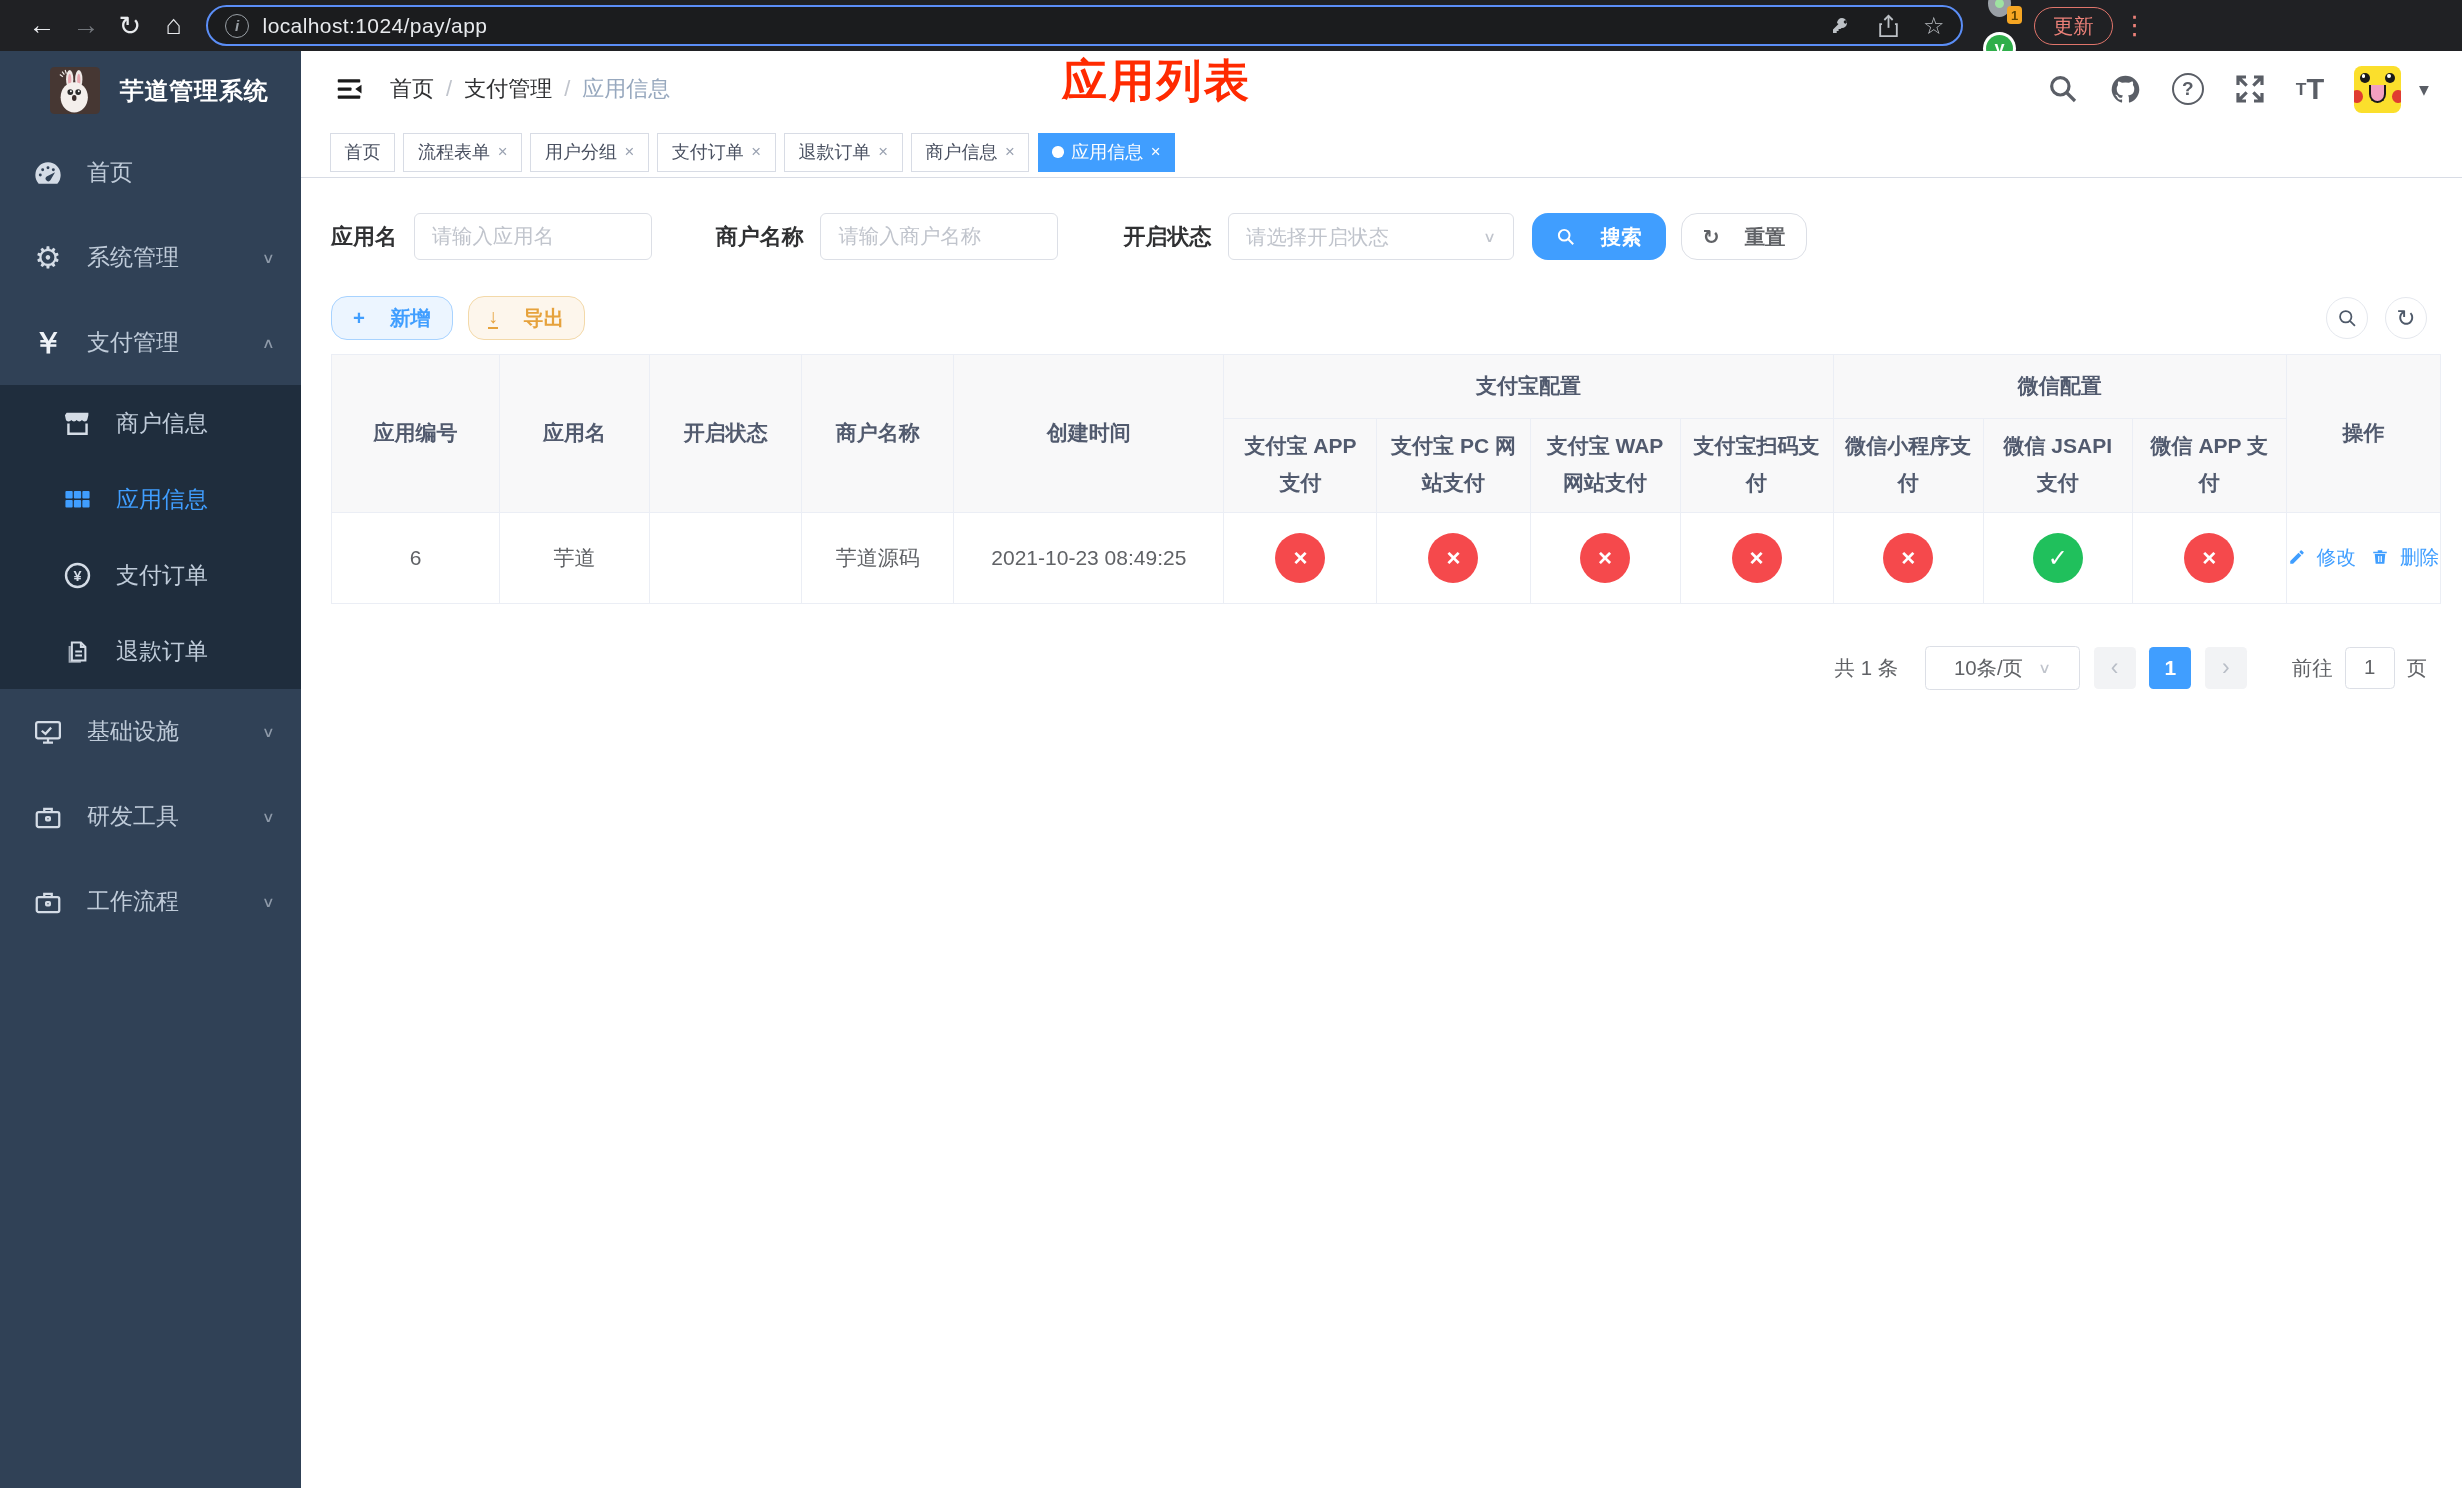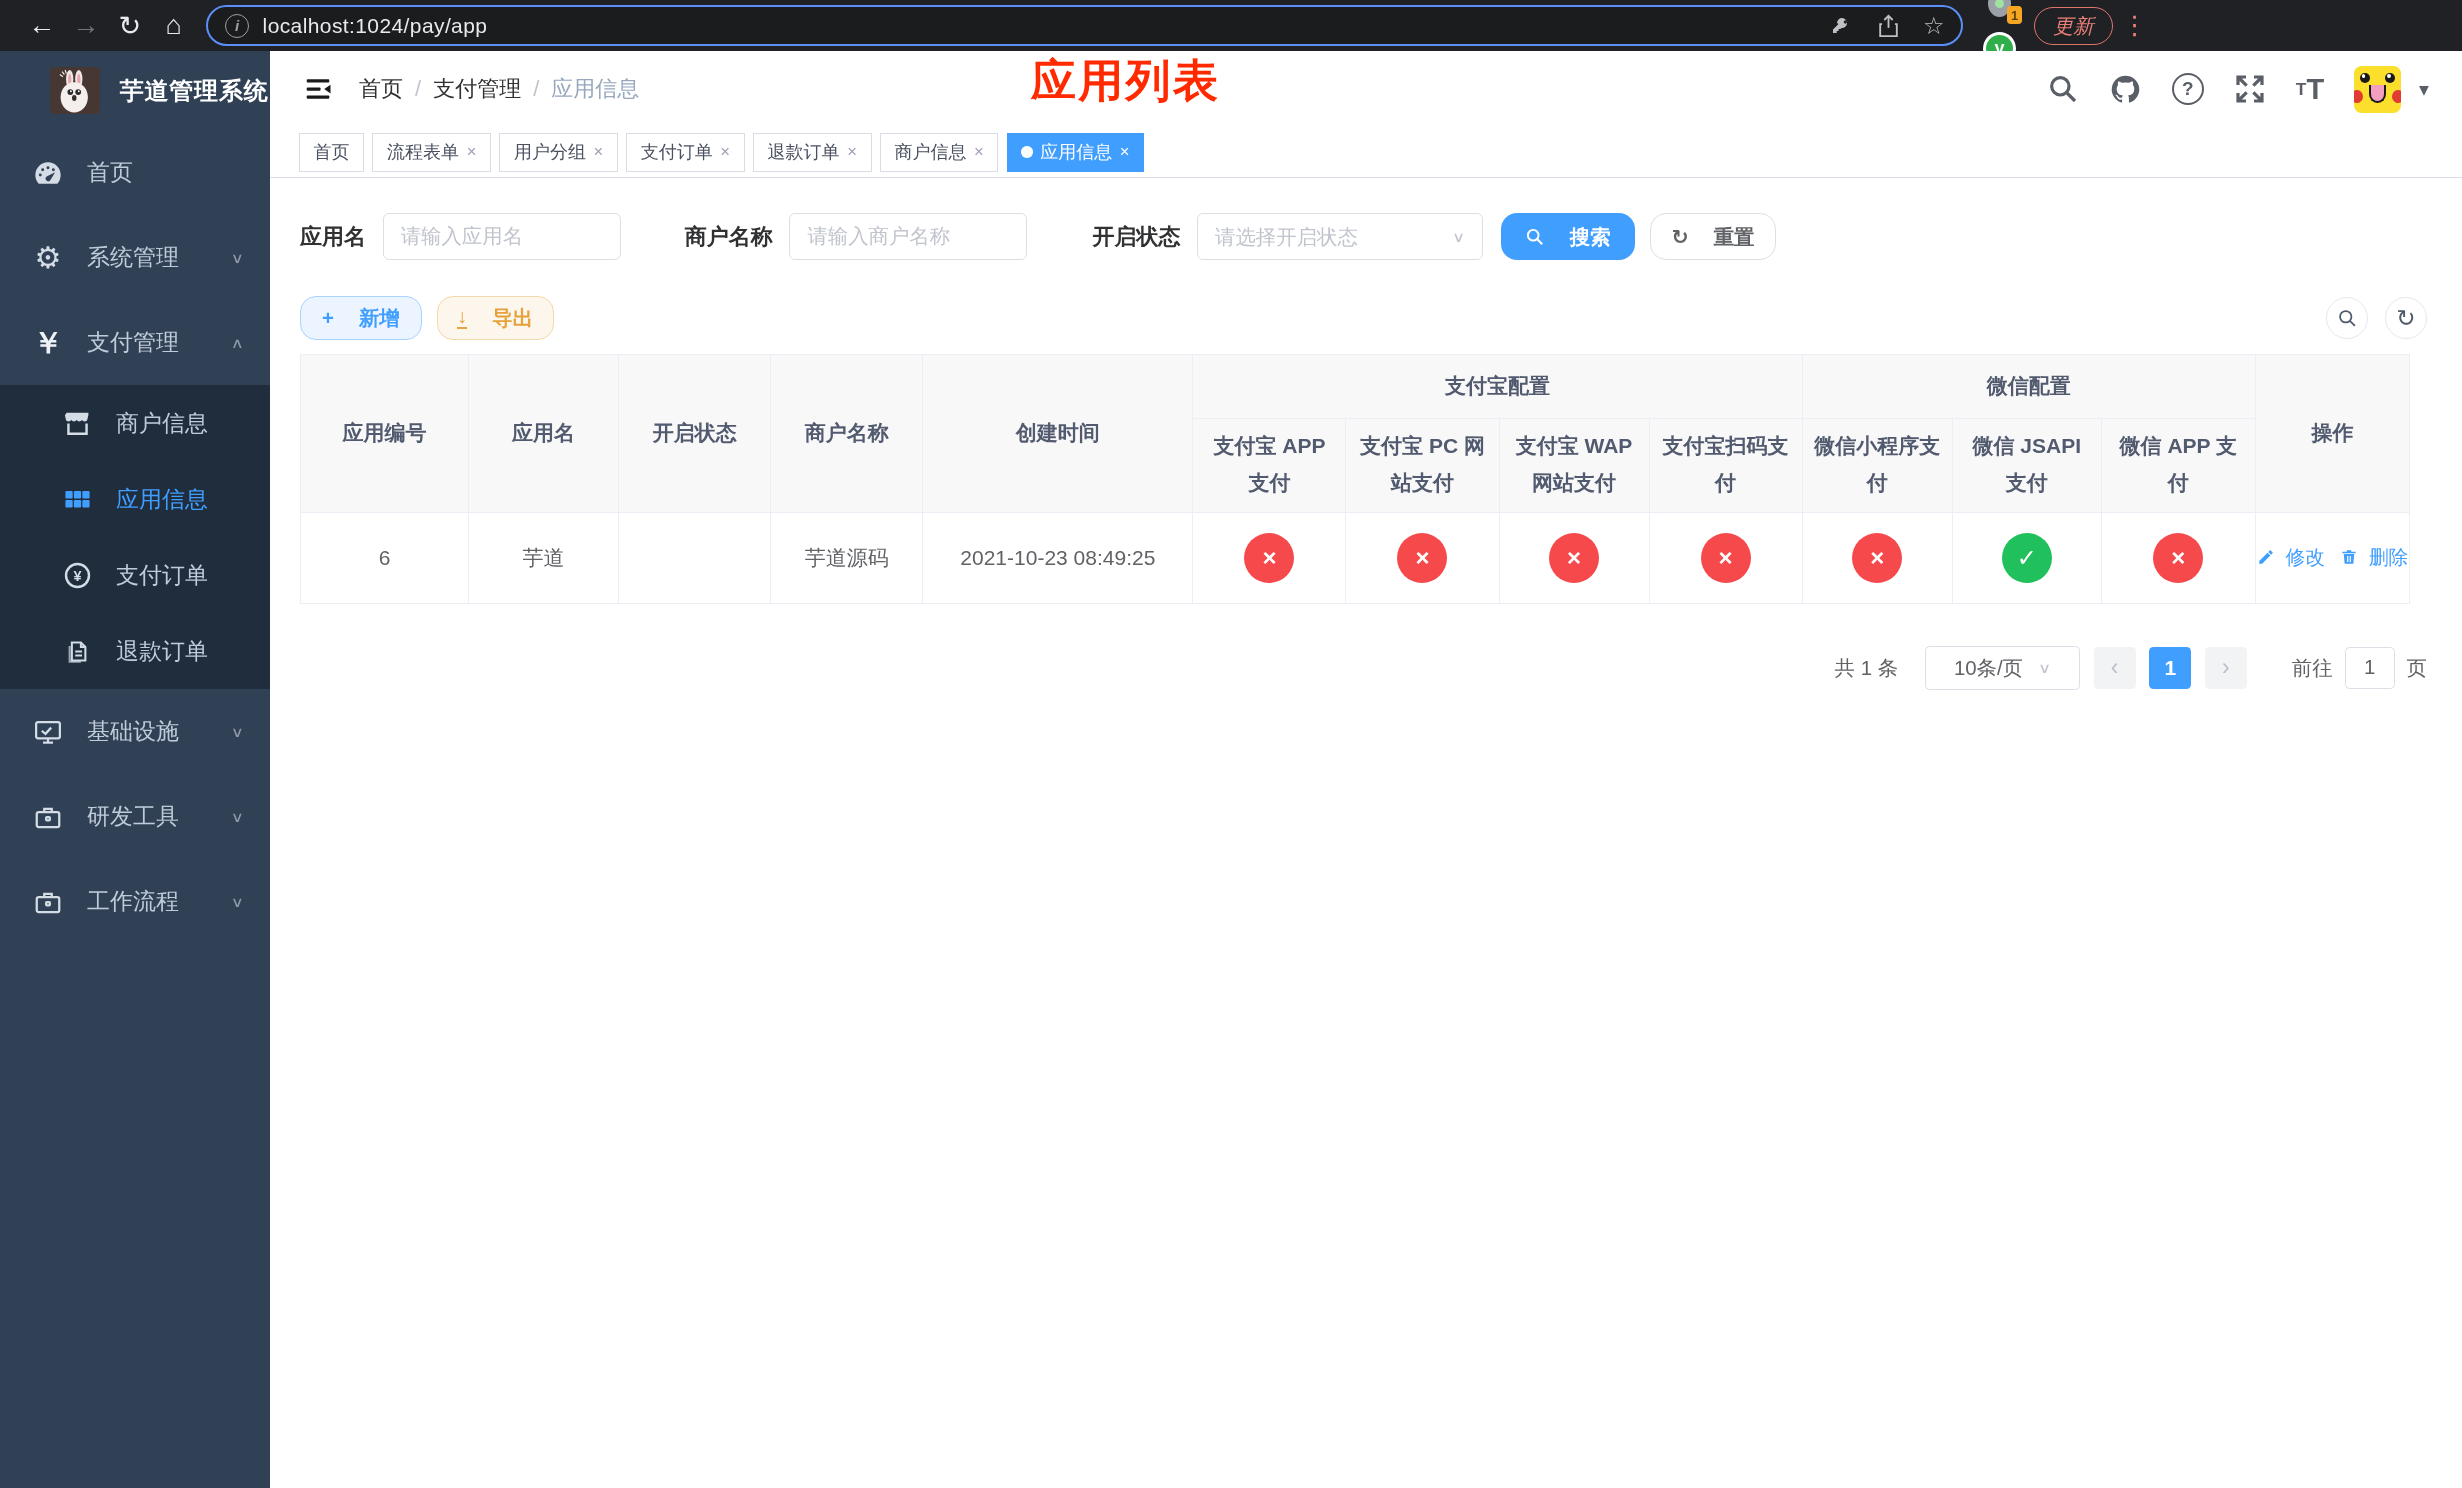--- a/index.html
+++ b/index.html
@@ -31,26 +31,26 @@
   .ylogo { width:27px; height:27px; background:#2fae4a; color:#fff; font-weight:700; font-size:18px; }
   .chat-outer { width:32px; height:32px; background:#fff; border-radius:6px; }
   .chat-bub { width:19.7px; height:16.7px; background:#27a85f; border-radius:3.8px; position:relative; }
   .chat-bub:after { content:""; position:absolute; left:3px; bottom:-4.5px; border:4.5px solid transparent; border-top-color:#27a85f; border-left-color:#27a85f; }
   .chat-bub i { position:absolute; left:3.8px; top:4.5px; width:10.6px; height:2.3px; background:#fff; }
   .emoji-outer { width:36px; height:36px; background:#d9dadb; }
   .emoji { width:29px; height:29px; background:#ffd83b; position:relative; }
   .emoji .eye { position:absolute; top:5.3px; width:6px; height:6px; background:#1b1b1b; border-radius:50%; }
   .emoji .mouth { position:absolute; left:6px; top:13.6px; width:16.7px; height:10.6px; background:#7b241c; border-radius:0 0 16.7px 16.7px; overflow:hidden; }
   .emoji .mouth i { position:absolute; left:3.8px; bottom:-3px; width:9px; height:6.8px; background:#f08a8a; border-radius:50%; }
-  .update-pill { margin-left:15px; height:38px; border:1.9px solid #e0756b; border-radius:19.7px; color:#eb8078; font-size:20.4px; display:flex; align-items:center; padding:0 18px; cursor:pointer; flex:0 0 auto;font-style:italic;}
+  .update-pill { margin-left:15px; height:38px; border:1.9px solid #e0756b; border-radius:19.7px; color:#eb8078; font-size:20.4px; display:flex; align-items:center; padding:0 18px; cursor:pointer; flex:0 0 auto;}
   .kebab { color:#eb8078; font-size:26px; margin:0 10.6px 0 9px; cursor:pointer; }
 
   
   .app { display:flex; height:1437px; }
-  .sidebar { width:270px; background:#304156; flex:0 0 auto; }
+  .sidebar { width:301px; background:#304156; flex:0 0 auto; }
   .logo-row { height:79px; display:flex; align-items:center; padding-left:50px; gap:19.7px; }
   .logo-img { width:50px; height:47px; border-radius:4.5px; overflow:hidden; flex:0 0 auto; }
   .app-title { color:#fff; font-size:24px; font-weight:700; letter-spacing:0.8px; }
   .menu-item { height:85px; display:flex; align-items:center; padding:0 26px 0 30px; cursor:pointer; color:#bfcbd9; font-size:23px; }
   .menu-item .m-ic { width:36px; display:flex; justify-content:center; font-size:30px; line-height:1; color:#d4dce6; }
   .menu-item .m-label { margin-left:21px; }
   .menu-item .chev { margin-left:auto; font-size:18px; color:#8d99a8; transform:scaleY(.8); }
   .submenu { background:#1f2d3d; }
   .submenu .menu-item { height:76px; padding-left:59px; }
   .submenu .menu-item .m-ic { font-size:27px; }

